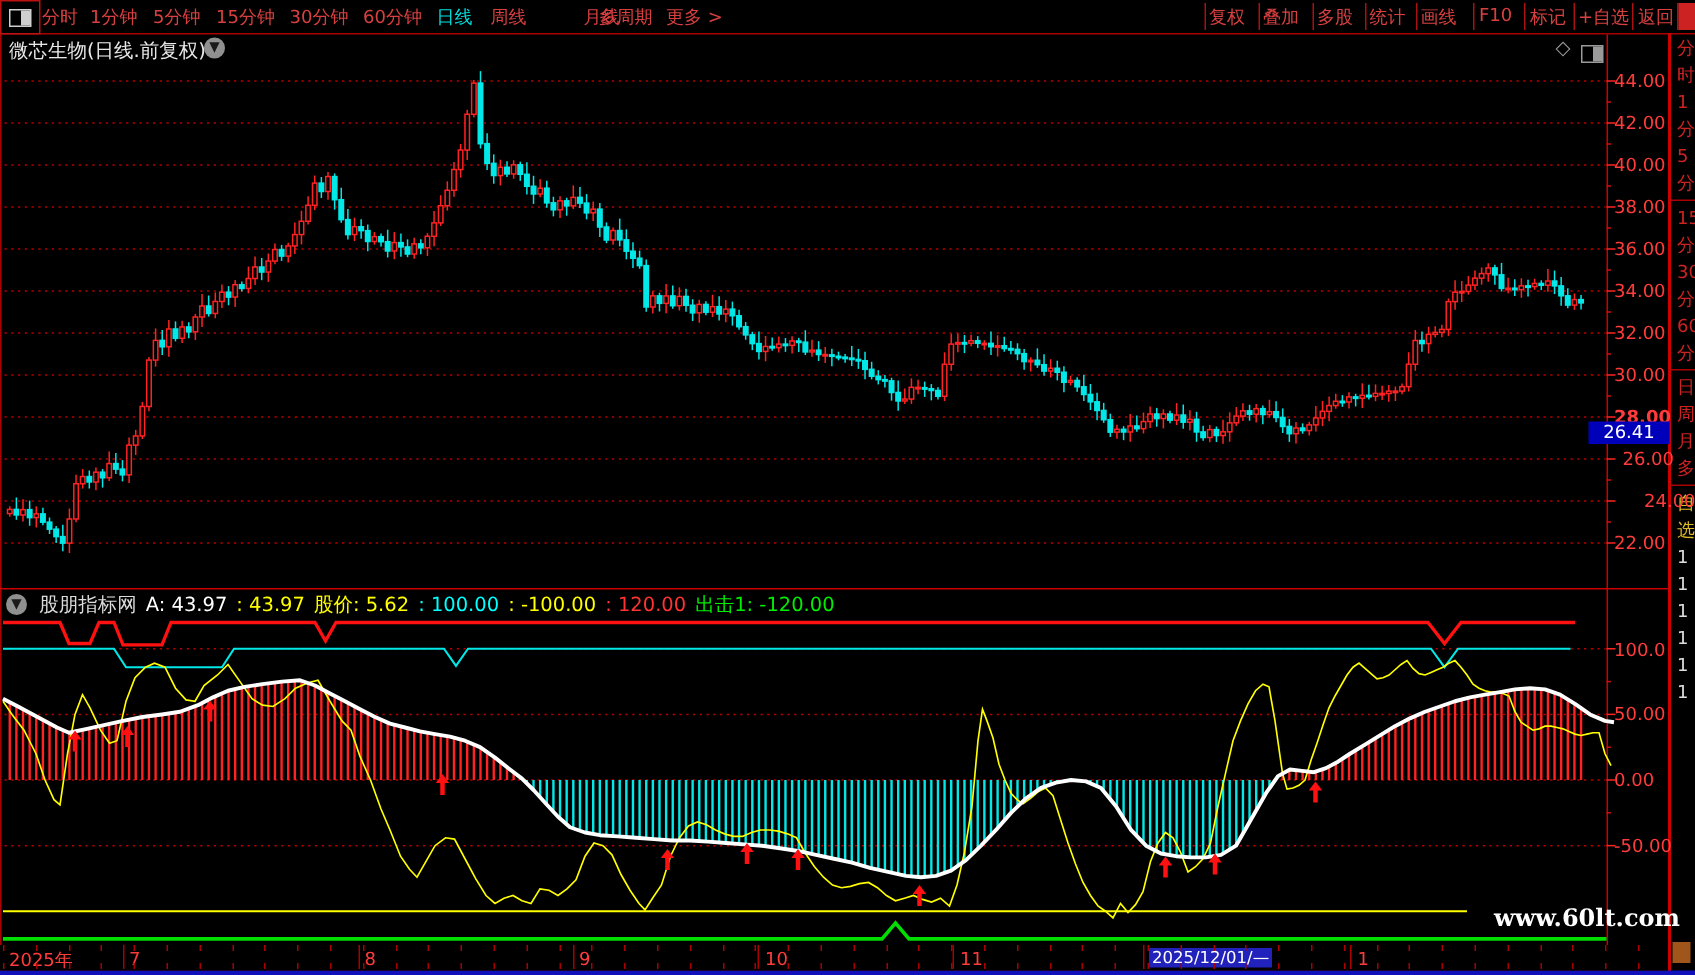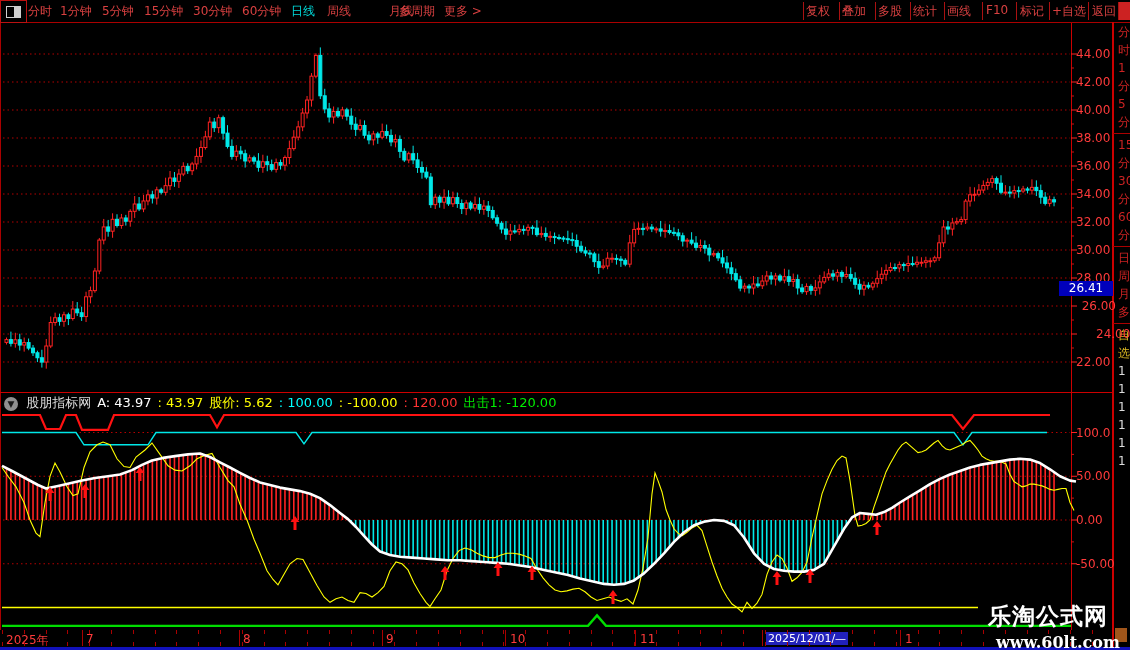--- a/index.html
+++ b/index.html
@@ -102,20 +102,26 @@
         <div class="tb-sep" style="left: 944px;"></div>
         <div class="tb-sep" style="left: 982px;"></div>
         <div class="tb-sep" style="left: 1016px;"></div>
         <div class="tb-sep" style="left: 1049px;"></div>
         <div class="tb-sep" style="left: 1088px;"></div>
         <div class="tb-sep" style="left: 1118px;"></div>
       </div>
     <div id="tb-redblock"></div>
   </div>
 
+  <div id="title-row">
+    <span id="symbol-title">微芯生物(日线.前复权)</span>
+    <span class="circ-chev" style="left:136px;top:2px;">▼</span>
+    <span class="gray-dia" style="left:1037px;">◇</span>
+    <span style="position:absolute;left:1054px;top:4px;"><span class="split-sq" style="display:inline-block;border-color:#9a9a9a;"><div style="background:#9a9a9a;"></div></span></span>
+  </div>
 
   <svg id="chart" width="1130" height="650">
       <g>
         <line x1="3" y1="362" x2="1070" y2="362" stroke="#b40000" stroke-width="1" stroke-dasharray="1.5,3"></line>
         <line x1="3" y1="334" x2="1070" y2="334" stroke="#b40000" stroke-width="1" stroke-dasharray="1.5,3"></line>
         <line x1="3" y1="306" x2="1070" y2="306" stroke="#b40000" stroke-width="1" stroke-dasharray="1.5,3"></line>
         <line x1="3" y1="278" x2="1070" y2="278" stroke="#b40000" stroke-width="1" stroke-dasharray="1.5,3"></line>
         <line x1="3" y1="250" x2="1070" y2="250" stroke="#b40000" stroke-width="1" stroke-dasharray="1.5,3"></line>
         <line x1="3" y1="222" x2="1070" y2="222" stroke="#b40000" stroke-width="1" stroke-dasharray="1.5,3"></line>
         <line x1="3" y1="194" x2="1070" y2="194" stroke="#b40000" stroke-width="1" stroke-dasharray="1.5,3"></line>
@@ -903,21 +909,21 @@
 
   <div id="price-axis">
       <div class="pal" style="top: 47px;">44.00</div>
       <div class="pal" style="top: 75px;">42.00</div>
       <div class="pal" style="top: 103px;">40.00</div>
       <div class="pal" style="top: 131px;">38.00</div>
       <div class="pal" style="top: 159px;">36.00</div>
       <div class="pal" style="top: 187px;">34.00</div>
       <div class="pal" style="top: 215px;">32.00</div>
       <div class="pal" style="top: 243px;">30.00</div>
-      <div class="pal" style="top: 271px;">28.00</div>
+      <div class="pal" style="top: 271px; font-weight: bold;">28.00</div>
       <div class="pal" style="top: 299px; text-align: right;">26.00</div>
       <div class="pal" style="top: 327px; margin-left: 20px;">24.00</div>
       <div class="pal" style="top: 355px;">22.00</div>
     </div>
   <div id="price-tag">26.41</div>
   <div id="ind-axis">
       <div class="pal" style="top: 425.5px;">100.0</div>
       <div class="pal" style="top: 469.25px;">50.00</div>
       <div class="pal" style="top: 513px;">0.00</div>
       <div class="pal" style="top: 556.75px;">-50.00</div>
@@ -1069,17 +1075,16 @@
       <div class="sb-ch wht">1</div>
       <div class="sb-ch wht">1</div>
       <div class="sb-ch wht">1</div>
       <div class="sb-ch wht">1</div>
       <div class="sb-ch wht">1</div>
       <div class="sb-ch wht">1</div>
     </div>
   <div id="sb-orange"></div>
 
   <div id="watermark">
-    <div id="wm1">乐淘公式网</div>
     <div id="wm2">www.60lt.com</div>
   </div>
 
 </div>
 
 </body></html>

